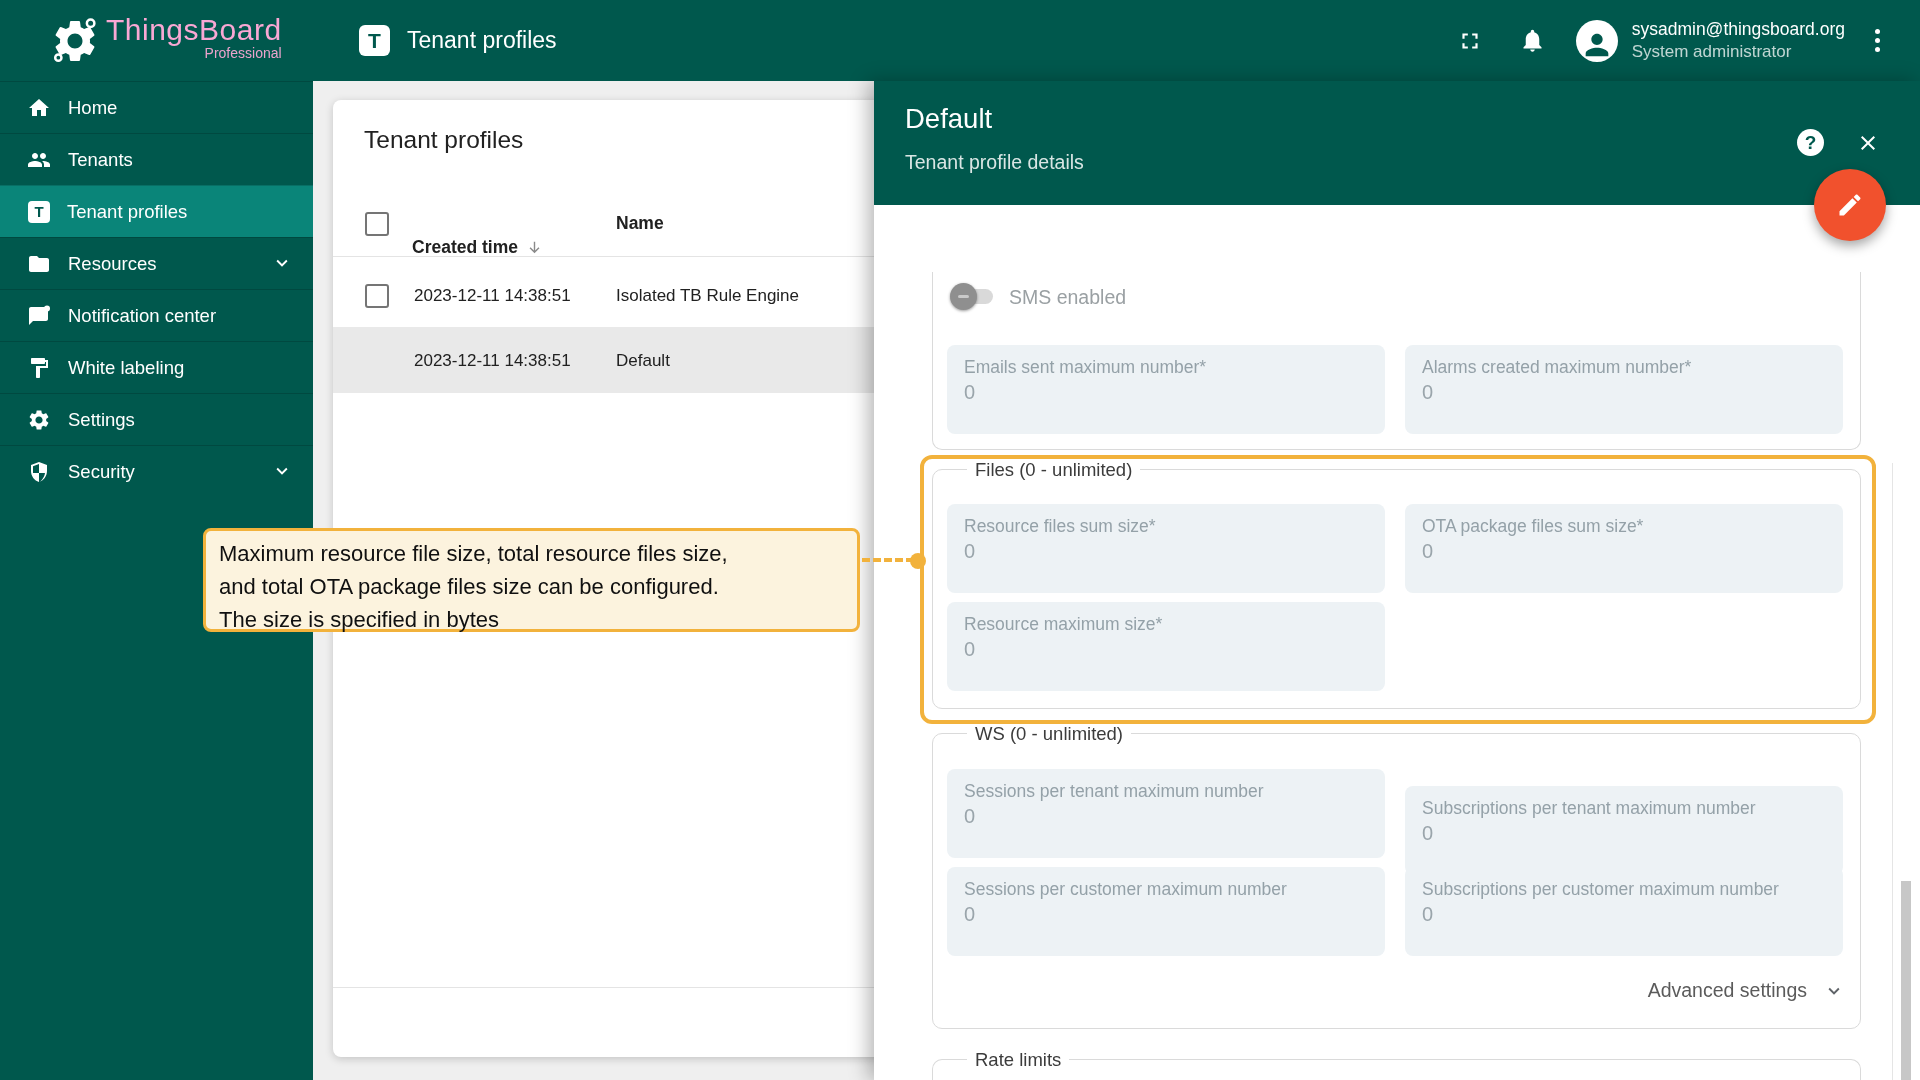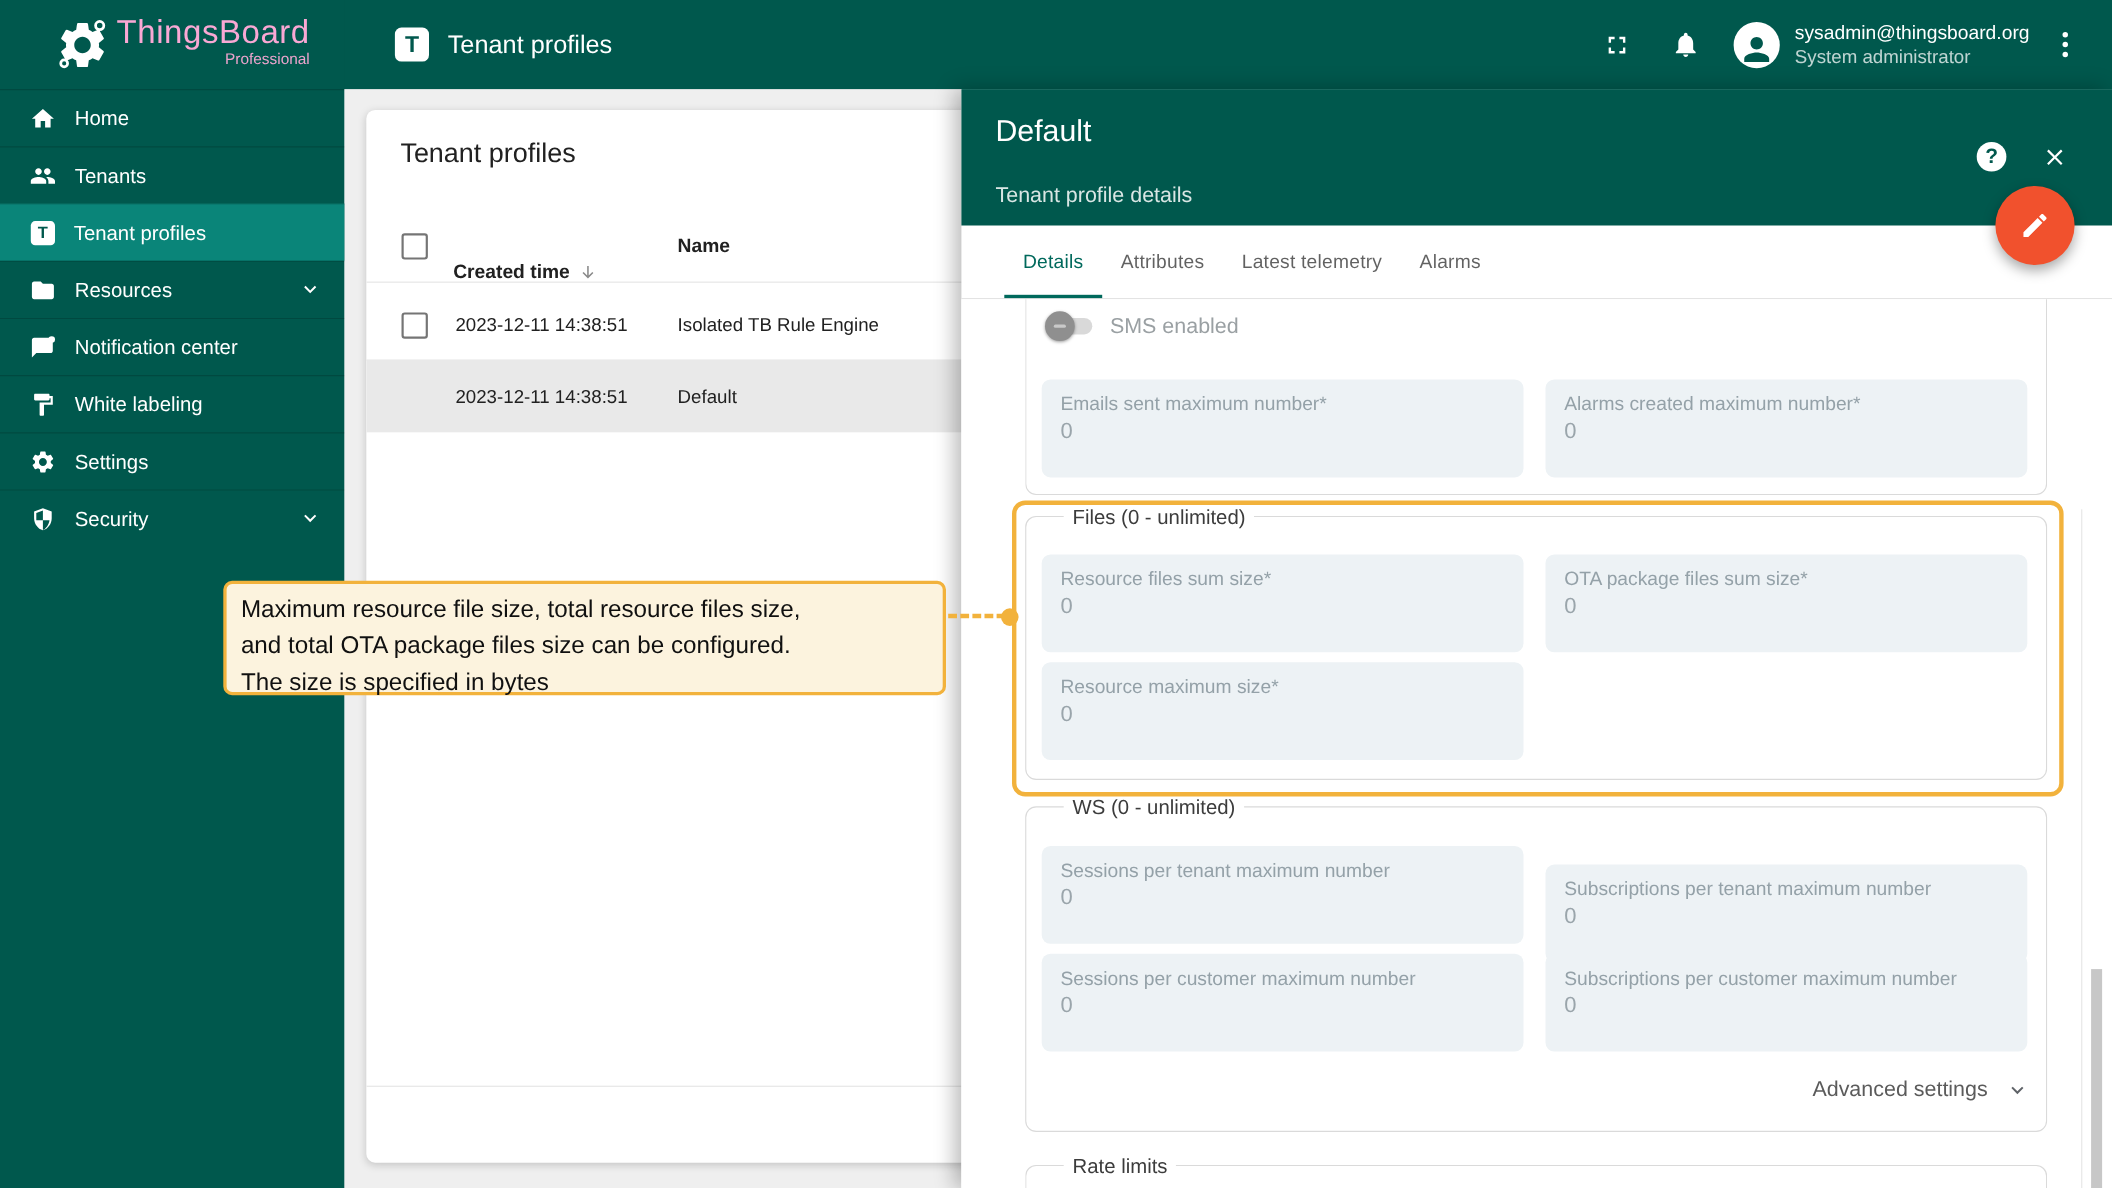--- a/index.html
+++ b/index.html
@@ -42,21 +42,21 @@
   .th{position:absolute;top:113px;font-size:17.5px;font-weight:700;color:#212121;display:flex;gap:8px;align-items:center;}
   .th-created{left:79px;margin-top:24px;} .th-name{left:283px;}
   .hr{position:absolute;left:0;right:0;border-top:1px solid #E4E4E4;}
   .row-cells{font-size:17px;color:#212121;}
   .row2{position:absolute;left:0;top:227px;width:100%;height:66px;background:#E9E9E9;}
   
   .drawer{position:absolute;left:874px;top:81px;width:1046px;height:999px;background:#fff;z-index:20;
           box-shadow:-6px 0 18px rgba(0,0,0,0.28);}
   .drawer-header{position:relative;height:124px;background:#00584D;}
   .drawer-title{position:absolute;left:31px;top:22px;font-size:27.5px;color:#fff;}
-  .drawer-subtitle{position:absolute;left:31px;top:70px;font-size:19.5px;color:rgba(255,255,255,0.85);margin-top:16px;}
+  .drawer-subtitle{position:absolute;left:31px;top:70px;font-size:19.5px;color:rgba(255,255,255,0.85);}
   .help-btn{position:absolute;left:923px;top:48px;width:27px;height:27px;border-radius:50%;background:#fff;color:#00584D;
             font-weight:700;font-size:19px;display:flex;align-items:center;justify-content:center;cursor:pointer;}
   .close-btn{position:absolute;left:982px;top:50px;cursor:pointer;}
   .fab{position:absolute;left:940px;top:88px;width:72px;height:72px;border-radius:50%;background:#F1512D;z-index:6;
        box-shadow:0 5px 12px rgba(0,0,0,0.35);display:flex;align-items:center;justify-content:center;cursor:pointer;}
   .tabs{position:absolute;left:0;top:124px;width:100%;height:67px;border-bottom:1px solid #E0E0E0;display:flex;
         padding-left:39px;box-sizing:border-box;}
   .tab{padding:0 17px;display:flex;align-items:center;font-size:17.5px;font-weight:500;color:rgba(0,0,0,0.62);
        position:relative;cursor:pointer;letter-spacing:0.2px;}
   .tab.active{color:#00695C;}
@@ -253,26 +253,20 @@
         </svg>
     </div>
   </div>
   <div class="fab">
     <span>
         <svg width="28" height="28" viewBox="0 0 24 24" fill="#fff">
           <path d="M3 17.25V21h3.75L17.81 9.94l-3.75-3.75L3 17.25zM20.71 7.04c.39-.39.39-1.02 0-1.41l-2.34-2.34c-.39-.39-1.02-.39-1.41 0l-1.83 1.83 3.75 3.75 1.83-1.83z"></path>
         </svg>
       </span>
   </div>
-  <div class="tabs">
-    <div class="tab active">Details</div>
-    <div class="tab">Attributes</div>
-    <div class="tab">Latest telemetry</div>
-    <div class="tab">Alarms</div>
-  </div>
 
   <div class="drawer-body">
 
     <div class="fieldset-top"></div>
     <div class="toggle">
       <div class="track"></div>
         <div class="thumb">
           <i></i>
         </div>
     </div>

